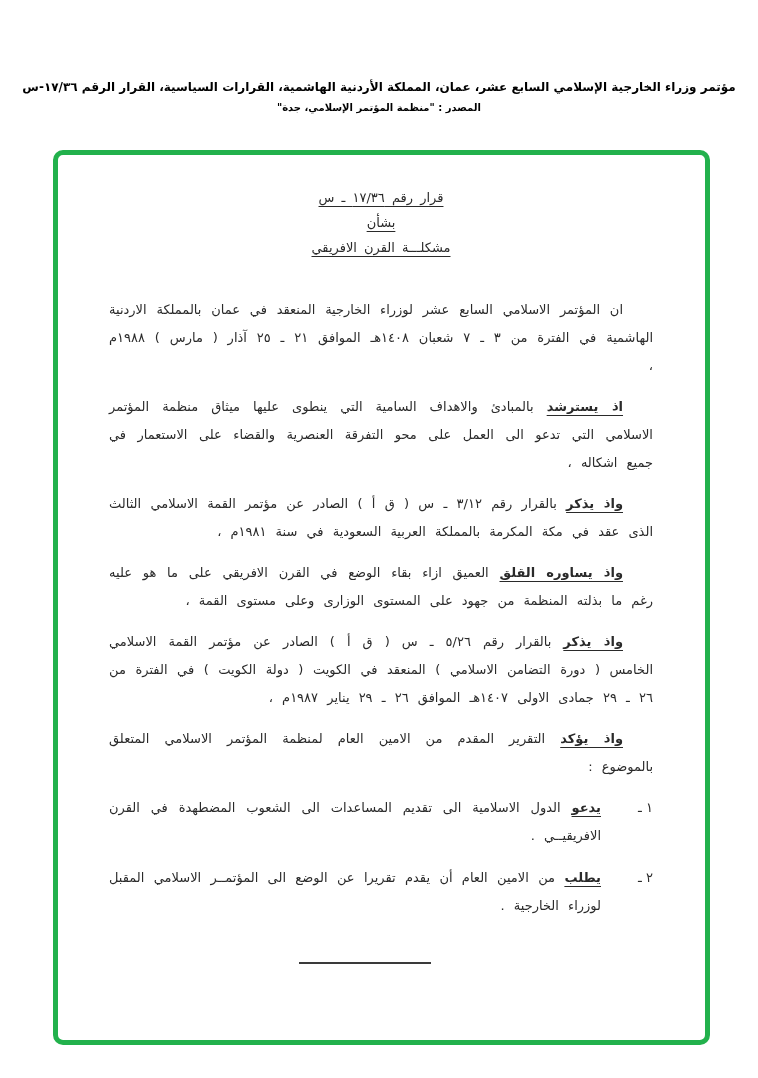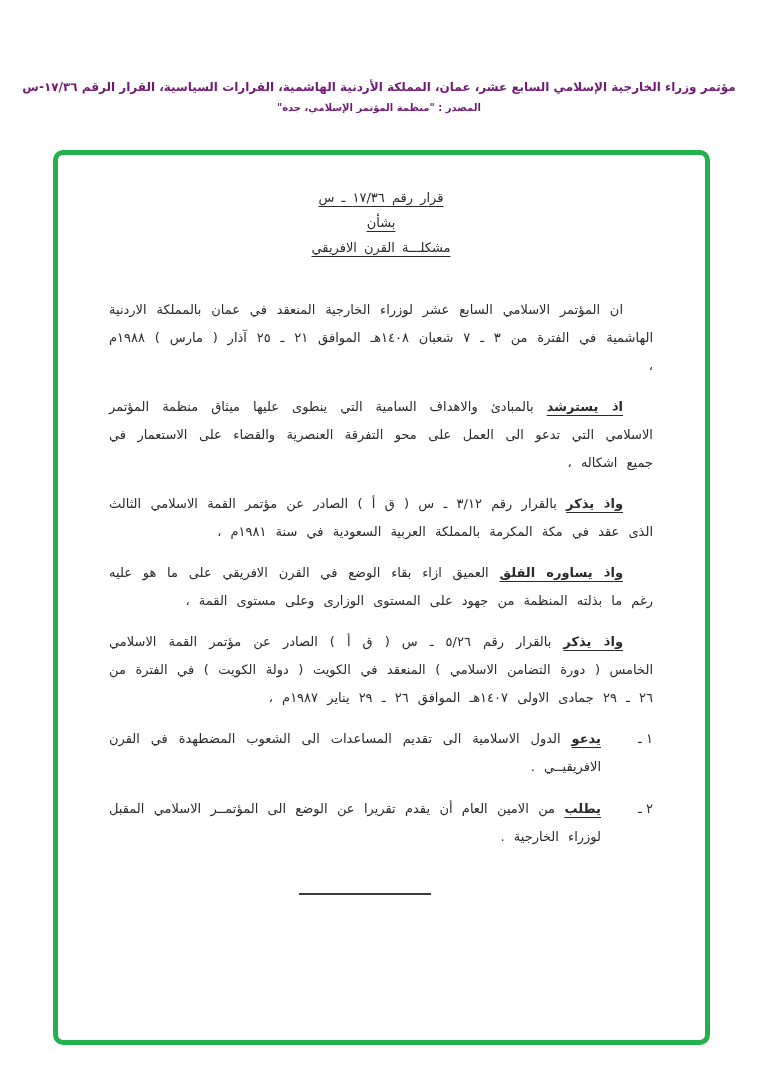--- a/index.html
+++ b/index.html
@@ -11,21 +11,21 @@
     font-family: "DejaVu Sans", sans-serif;
     color: #1f1f1f;
   }
   .citation-header {
     position: absolute;
     top: 80px; left: 0;
     width: 758px;
     text-align: center;
     direction: rtl;
     font-weight: bold;
-    color: #701a75;
+    color: #000000;
   }
   .citation-header .l1 { font-size: 12px; letter-spacing: 0; }
   .citation-header .l2 { font-size: 10px; margin-top: 8px; }
 
   .scan-frame {
     position: absolute;
     left: 53px; top: 150px;
     width: 657px; height: 895px;
     box-sizing: border-box;
     border: 5px solid #22b14c;
@@ -107,20 +107,21 @@
 
     <p class="para"><span class="lead">اذ يسترشد</span> <span>بالمبادئ والاهداف السامية التي ينطوى عليها ميثاق منظمة المؤتمر الاسلامي التي تدعو الى العمل على محو التفرقة العنصرية والقضاء على الاستعمار في جميع اشكاله ،</span></p>
 
     <p class="para"><span class="lead">واذ يذكر</span> <span>بالقرار رقم ٣/١٢ ـ س ( ق أ ) الصادر عن مؤتمر القمة الاسلامي الثالث الذى عقد في مكة المكرمة بالمملكة العربية السعودية في سنة ١٩٨١م ،</span></p>
 
 
     <p class="para"><span class="lead">واذ يساوره القلق</span> <span>العميق ازاء بقاء الوضع في القرن الافريقي على ما هو عليه رغم ما بذلته المنظمة من جهود على المستوى الوزارى وعلى مستوى القمة ،</span></p>
 
     <p class="para"><span class="lead">واذ يذكر</span> <span>بالقرار رقم ٥/٢٦ ـ س ( ق أ ) الصادر عن مؤتمر القمة الاسلامي الخامس ( دورة التضامن الاسلامي ) المنعقد في الكويت ( دولة الكويت ) في الفترة من ٢٦ ـ ٢٩ جمادى الاولى ١٤٠٧هـ الموافق ٢٦ ـ ٢٩ يناير ١٩٨٧م ،</span></p>
 
+    <p class="para"><span class="lead">واذ يؤكد</span> <span>التقرير المقدم من الامين العام لمنظمة المؤتمر الاسلامي المتعلق بالموضوع :</span></p>
 
     <div class="op-item">
       <span class="num">١ ـ</span>
       <p class="itxt"><span class="lead">يدعو</span> <span>الدول الاسلامية الى تقديم المساعدات الى الشعوب المضطهدة في القرن الافريقيــي .</span></p>
     </div>
 
     <div class="op-item">
       <span class="num">٢ ـ</span>
       <p class="itxt"><span class="lead">يطلب</span> <span>من الامين العام أن يقدم تقريرا عن الوضع الى المؤتمــر الاسلامي المقبل لوزراء الخارجية .</span></p>
     </div>

